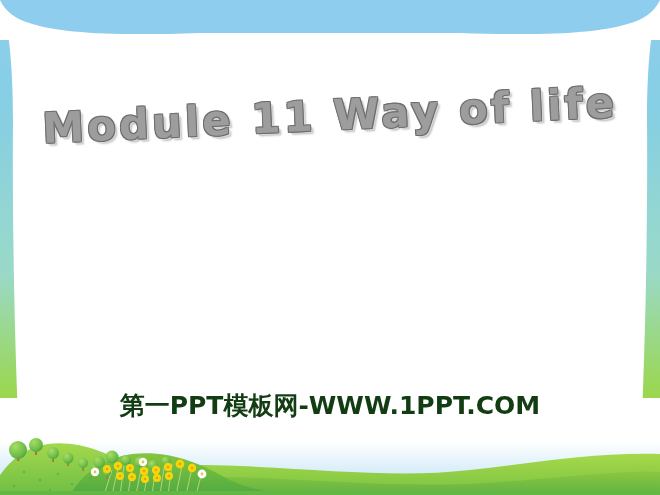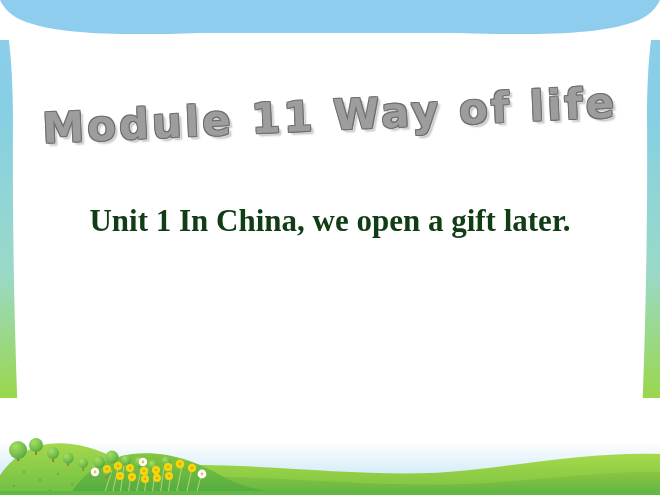--- a/index.html
+++ b/index.html
@@ -295,16 +295,16 @@
         </g>
     </g>
 
     <rect x="0" y="491" width="660" height="4" fill="#63b844"></rect>
   </svg>
 
   <div class="wordart-wrap">
     <span class="wordart">Module 11 Way of life</span>
   </div>
 
-  <div class="unit-line">Unit 1 In China, we open a gift later.</div>
-
+
+  <div class="watermark">第一PPT模板网-WWW.1PPT.COM</div>
 
 </div>
 
 </body></html>

